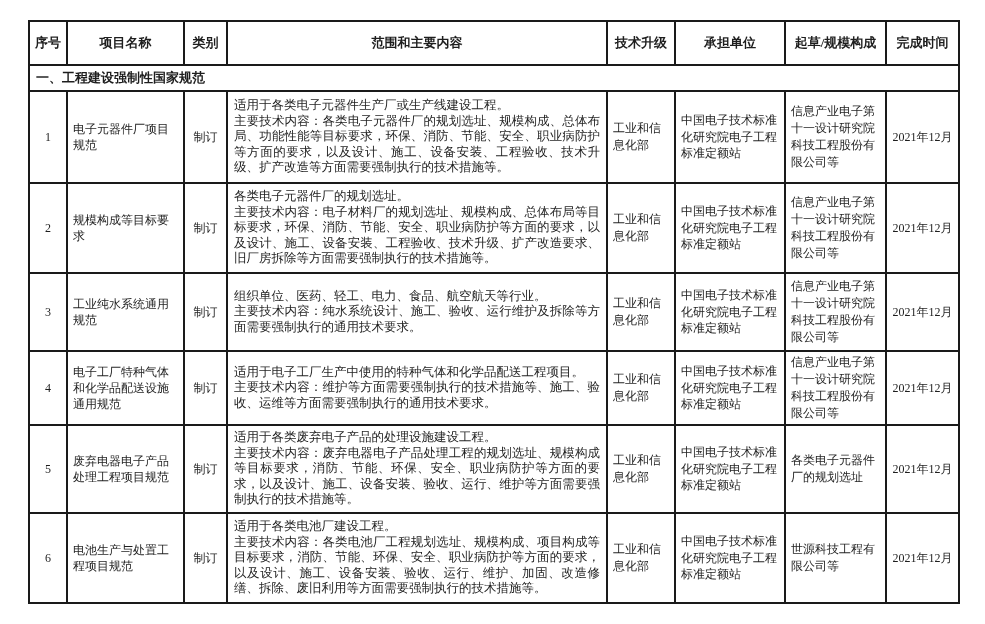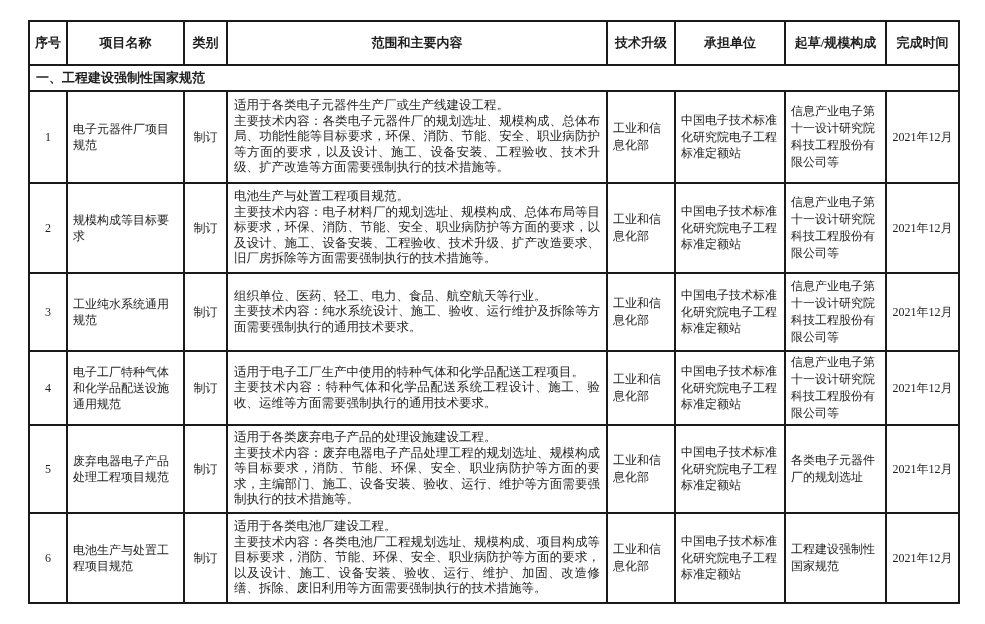--- a/index.html
+++ b/index.html
@@ -118,21 +118,21 @@
         <td class="c-org">中国电子技术标准化研究院电子工程标准定额站</td>
         <td class="c-draft">信息产业电子第十一设计研究院科技工程股份有限公司等</td>
         <td class="c-time">2021年12月</td>
       </tr>
 
       <tr class="rh-90">
         <td class="c-no">2</td>
         <td class="c-name">规模构成等目标要求</td>
         <td class="c-cat">制订</td>
         <td class="c-content">
-          <div class="content-line">电池生产与处置工程项目规范。</div>
+          <div class="content-line">各类电子元器件厂的规划选址。</div>
           <div class="content-line">主要技术内容：电子材料厂的规划选址、规模构成、总体布局等目标要求，环保、消防、节能、安全、职业病防护等方面的要求，以及设计、施工、设备安装、工程验收、技术升级、扩产改造要求、旧厂房拆除等方面需要强制执行的技术措施等。</div>
         </td>
         <td class="c-dept">工业和信息化部</td>
         <td class="c-org">中国电子技术标准化研究院电子工程标准定额站</td>
         <td class="c-draft">信息产业电子第十一设计研究院科技工程股份有限公司等</td>
         <td class="c-time">2021年12月</td>
       </tr>
 
       <tr class="rh-78">
         <td class="c-no">3</td>
@@ -147,50 +147,50 @@
         <td class="c-draft">信息产业电子第十一设计研究院科技工程股份有限公司等</td>
         <td class="c-time">2021年12月</td>
       </tr>
 
       <tr class="rh-74">
         <td class="c-no">4</td>
         <td class="c-name">电子工厂特种气体和化学品配送设施通用规范</td>
         <td class="c-cat">制订</td>
         <td class="c-content">
           <div class="content-line">适用于电子工厂生产中使用的特种气体和化学品配送工程项目。</div>
-          <div class="content-line">主要技术内容：特种气体和化学品配送系统工程设计、施工、验收、运维等方面需要强制执行的通用技术要求。</div>
+          <div class="content-line">主要技术内容：维护等方面需要强制执行的技术措施等、施工、验收、运维等方面需要强制执行的通用技术要求。</div>
         </td>
         <td class="c-dept">工业和信息化部</td>
         <td class="c-org">中国电子技术标准化研究院电子工程标准定额站</td>
         <td class="c-draft">信息产业电子第十一设计研究院科技工程股份有限公司等</td>
         <td class="c-time">2021年12月</td>
       </tr>
 
       <tr class="rh-88">
         <td class="c-no">5</td>
         <td class="c-name">废弃电器电子产品处理工程项目规范</td>
         <td class="c-cat">制订</td>
         <td class="c-content">
           <div class="content-line">适用于各类废弃电子产品的处理设施建设工程。</div>
-          <div class="content-line">主要技术内容：废弃电器电子产品处理工程的规划选址、规模构成等目标要求，消防、节能、环保、安全、职业病防护等方面的要求，主编部门、施工、设备安装、验收、运行、维护等方面需要强制执行的技术措施等。</div>
+          <div class="content-line">主要技术内容：废弃电器电子产品处理工程的规划选址、规模构成等目标要求，消防、节能、环保、安全、职业病防护等方面的要求，以及设计、施工、设备安装、验收、运行、维护等方面需要强制执行的技术措施等。</div>
         </td>
         <td class="c-dept">工业和信息化部</td>
         <td class="c-org">中国电子技术标准化研究院电子工程标准定额站</td>
         <td class="c-draft">各类电子元器件厂的规划选址</td>
         <td class="c-time">2021年12月</td>
       </tr>
 
       <tr class="rh-90">
         <td class="c-no">6</td>
         <td class="c-name">电池生产与处置工程项目规范</td>
         <td class="c-cat">制订</td>
         <td class="c-content">
           <div class="content-line">适用于各类电池厂建设工程。</div>
           <div class="content-line">主要技术内容：各类电池厂工程规划选址、规模构成、项目构成等目标要求，消防、节能、环保、安全、职业病防护等方面的要求，以及设计、施工、设备安装、验收、运行、维护、加固、改造修缮、拆除、废旧利用等方面需要强制执行的技术措施等。</div>
         </td>
         <td class="c-dept">工业和信息化部</td>
         <td class="c-org">中国电子技术标准化研究院电子工程标准定额站</td>
-        <td class="c-draft">工程建设强制性国家规范</td>
+        <td class="c-draft">世源科技工程有限公司等</td>
         <td class="c-time">2021年12月</td>
       </tr>
     </tbody>
   </table>
 </div>
 
 </body></html>

